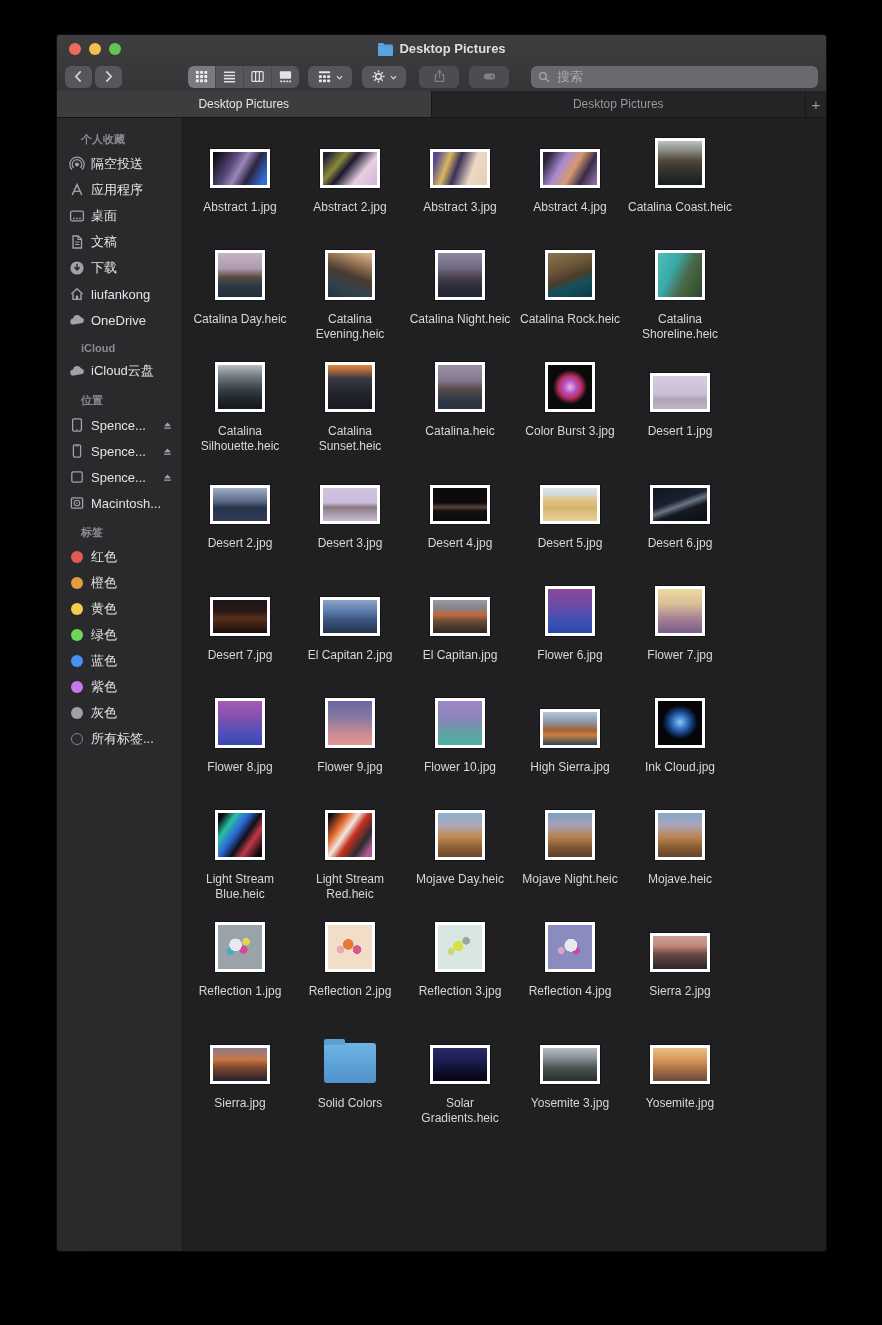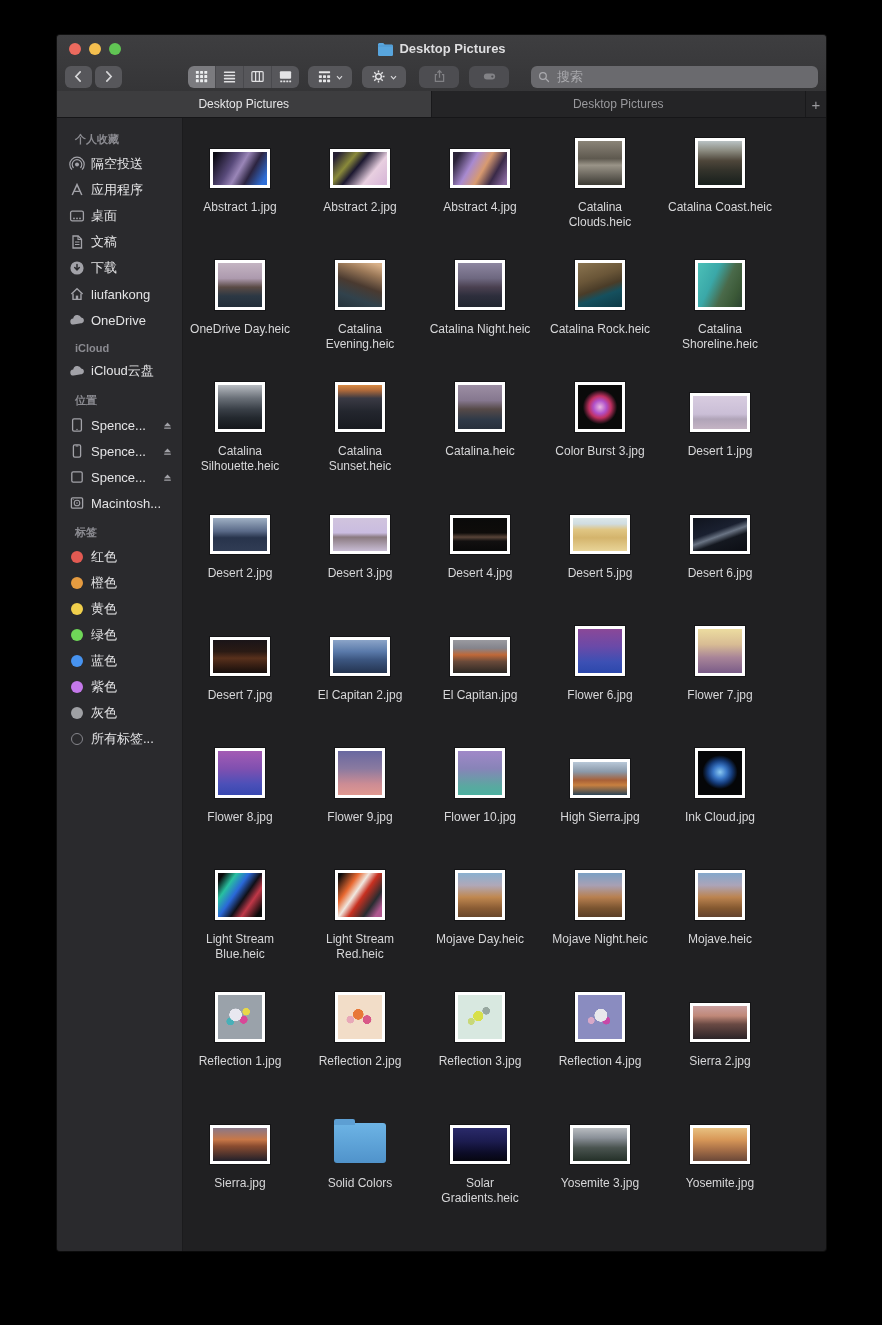--- a/index.html
+++ b/index.html
@@ -33,30 +33,30 @@
   .searchbox input::placeholder{color:#aaaaae;}
   
   .tabbar{height:26px;display:flex;background:#242426;border-bottom:1px solid #161618;}
   .tab{flex:1;display:flex;align-items:center;justify-content:center;font-size:12px;color:#98989c;
     background:#242426;border-right:1px solid #19191b;}
   .tab.active{background:#3d3d3f;color:#e6e6e8;}
   .newtab{width:20px;display:flex;align-items:center;justify-content:center;color:#9a9a9e;font-size:15px;}
   
   .main{display:flex;height:1134px;}
   .sidebar{width:125px;flex:none;background:#2a2a2d;border-right:1px solid #1b1b1d;padding-top:5px;overflow:hidden;}
-  .s-header{color:#8b8b91;font-size:11px;font-weight:700;padding:9px 0 4px 18px;}
+  .s-header{color:#8b8b91;font-size:11px;font-weight:700;padding:9px 0 4px 24px;}
   .s-item{display:flex;align-items:center;height:26px;padding-left:11px;color:#e3e3e5;font-size:13px;}
   .s-item .ic{width:17px;height:17px;margin-right:6px;flex:none;display:flex;align-items:center;justify-content:center;}
   .s-item .ic svg{width:16px;height:16px;}
   .s-item .lbl{white-space:nowrap;overflow:hidden;}
   .s-item .eject{margin-left:auto;margin-right:9px;display:flex;}
   .s-item .eject svg{width:11px;height:11px;}
   
   .content{flex:1;padding:6px 0 0 2px;}
-  .grid{display:grid;grid-template-columns:repeat(5,110px);gap:10px;}
+  .grid{display:grid;grid-template-columns:repeat(5,110px);}
   .cell{height:112px;display:flex;flex-direction:column;align-items:center;}
   .thumbbox{height:64px;display:flex;align-items:flex-end;justify-content:center;}
   .thumb{border:3px solid #fff;box-shadow:0 0 0 1px rgba(0,0,0,.35);}
   .thumb.wide{width:54px;height:33px;}
   .thumb.square{width:44px;height:44px;}
   .folder{width:52px;height:40px;border-radius:2px 3px 3px 3px;position:relative;
     background:linear-gradient(180deg,#6db4e5,#5093cb);margin-bottom:1px;}
   .folder:before{content:"";position:absolute;left:0;top:-4px;width:21px;height:6px;
     border-radius:2px 2px 0 0;background:#5d9fd3;}
   .name{margin-top:12px;color:#d7d7d9;font-size:12px;line-height:15px;text-align:center;max-width:106px;}
@@ -389,41 +389,41 @@
             <div class="name">Abstract 1.jpg</div>
           </div>
           <div class="cell">
             <div class="thumbbox">
               <div class="thumb wide" style="background: linear-gradient(130deg, rgb(38, 32, 51) 8%, rgb(138, 138, 58) 30%, rgb(28, 24, 48) 45%, rgb(232, 207, 224) 70%, rgb(216, 184, 216) 95%);"></div>
             </div>
             <div class="name">Abstract 2.jpg</div>
           </div>
           <div class="cell">
             <div class="thumbbox">
+              <div class="thumb wide" style="background: linear-gradient(110deg, rgb(88, 74, 144) 8%, rgb(216, 184, 96) 28%, rgb(58, 48, 88) 45%, rgb(236, 217, 196) 70%, rgb(232, 208, 184) 95%);"></div>
+            </div>
+            <div class="name">Abstract 3.jpg</div>
+          </div>
+          <div class="cell">
+            <div class="thumbbox">
               <div class="thumb wide" style="background: linear-gradient(120deg, rgb(42, 34, 56) 10%, rgb(168, 138, 208) 35%, rgb(216, 154, 112) 55%, rgb(58, 42, 72) 75%, rgb(138, 106, 160) 95%);"></div>
             </div>
             <div class="name">Abstract 4.jpg</div>
           </div>
           <div class="cell">
             <div class="thumbbox">
-              <div class="thumb square" style="background: linear-gradient(rgb(138, 132, 120) 0%, rgb(94, 89, 79) 40%, rgb(154, 148, 136) 55%, rgb(60, 58, 52) 100%);"></div>
-            </div>
-            <div class="name">Catalina Clouds.heic</div>
-          </div>
-          <div class="cell">
-            <div class="thumbbox">
               <div class="thumb square" style="background: linear-gradient(rgb(185, 194, 196) 0%, rgb(139, 139, 128) 22%, rgb(78, 70, 58) 45%, rgb(53, 52, 44) 65%, rgb(23, 31, 28) 100%);"></div>
             </div>
             <div class="name">Catalina Coast.heic</div>
           </div>
           <div class="cell">
             <div class="thumbbox">
               <div class="thumb square" style="background: linear-gradient(rgb(196, 180, 194) 0%, rgb(173, 154, 174) 35%, rgb(90, 74, 68) 55%, rgb(44, 56, 68) 75%, rgb(35, 46, 58) 100%);"></div>
             </div>
-            <div class="name">OneDrive Day.heic</div>
+            <div class="name">Catalina Day.heic</div>
           </div>
           <div class="cell">
             <div class="thumbbox">
               <div class="thumb square" style="background: linear-gradient(200deg, rgb(216, 176, 136) 5%, rgb(154, 120, 88) 25%, rgb(74, 58, 48) 50%, rgb(49, 66, 76) 75%, rgb(39, 52, 60) 100%);"></div>
             </div>
             <div class="name">Catalina Evening.heic</div>
           </div>
           <div class="cell">
             <div class="thumbbox">
               <div class="thumb square" style="background: linear-gradient(rgb(141, 134, 160) 0%, rgb(110, 104, 128) 35%, rgb(74, 64, 80) 55%, rgb(45, 46, 60) 75%, rgb(34, 38, 48) 100%);"></div>

